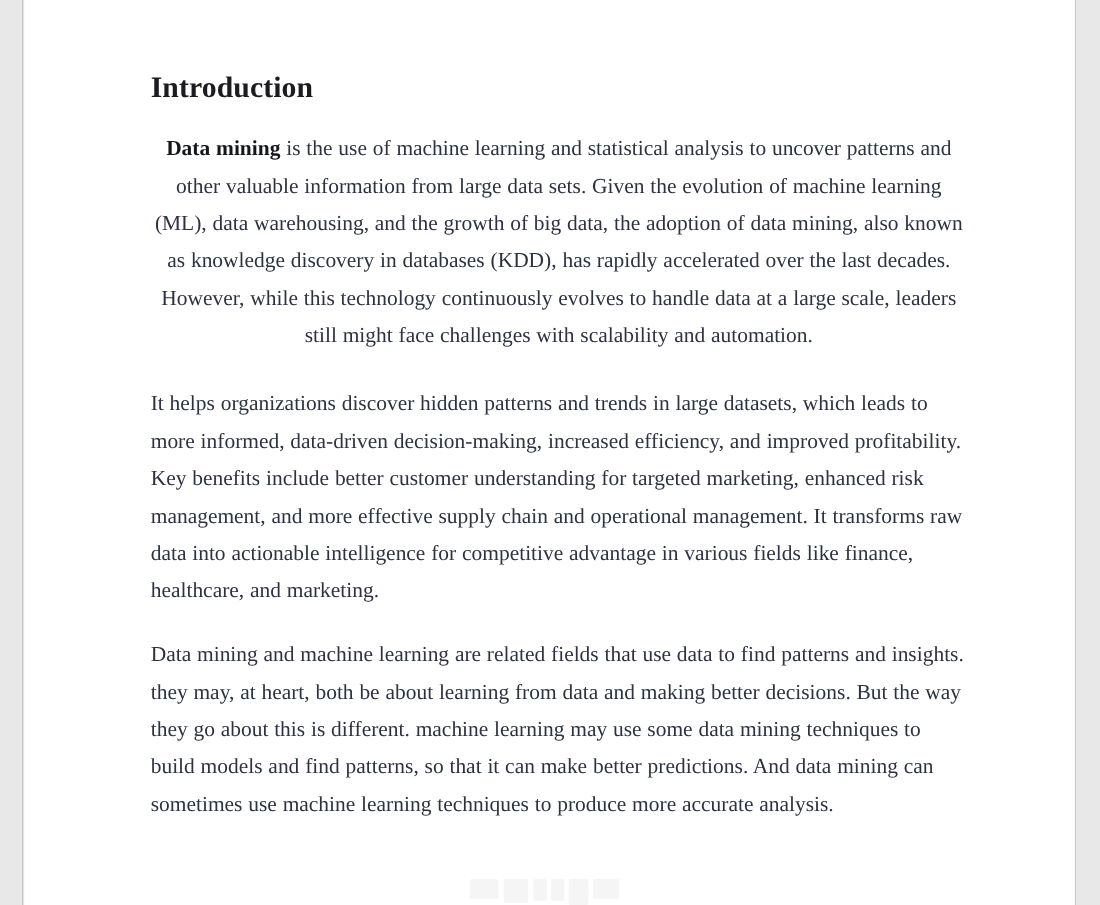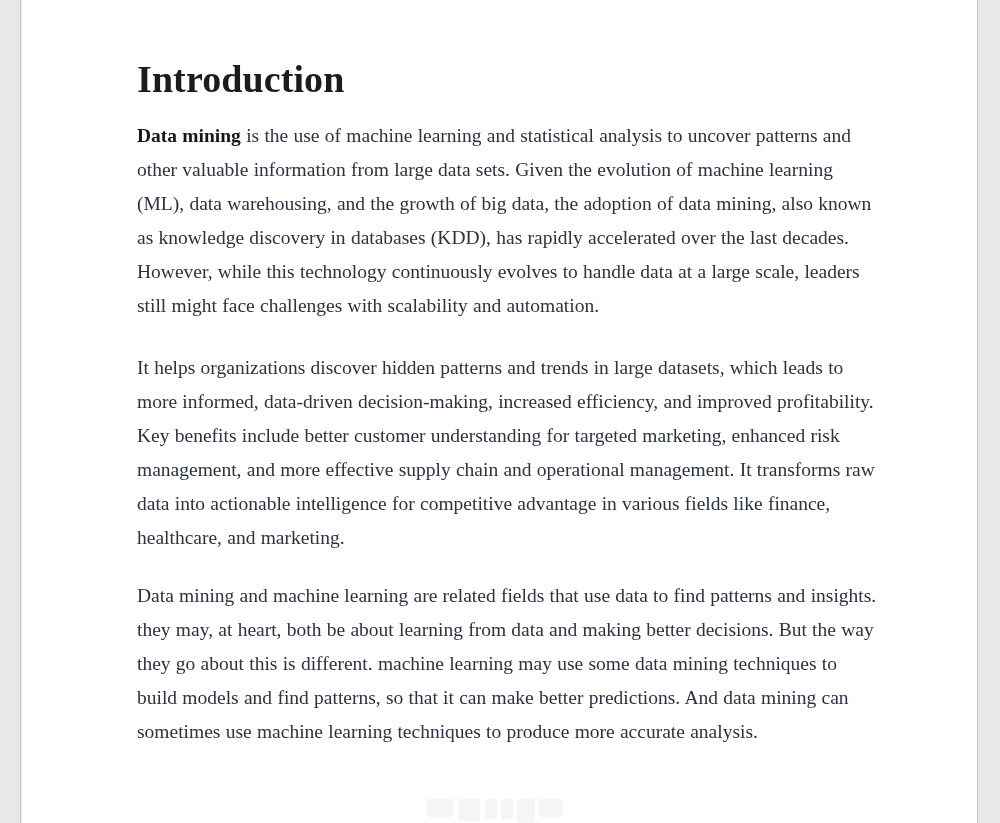--- a/index.html
+++ b/index.html
@@ -52,39 +52,39 @@
   .page-content {
     position: absolute;
     left: 115px;
     top: 0;
     width: 742px;
   }
 
   .doc-heading {
     font-family: "Liberation Serif", "DejaVu Serif", serif;
     font-weight: bold;
-    font-size: 38px;
+    font-size: 27px;
     line-height: 34px;
     color: #1b1b20;
     margin: 0;
     padding-top: 62px;
     letter-spacing: 0.1px;
   }
 
   .doc-paragraph {
     font-family: "Liberation Serif", "DejaVu Serif", serif;
     font-size: 19.5px;
     line-height: 34px;
     color: #2c3242;
     margin: 0;
     text-align: left;
     word-spacing: 0.4px;
   }
 
-  .doc-paragraph.p1 { margin-top: 23px; }
+  .doc-paragraph.p1 { margin-top: 23px; text-align: center; }
   .doc-paragraph.p2 { margin-top: 28px; }
   .doc-paragraph.p3 { margin-top: 24px; }
 
   .doc-paragraph b,
   .lead-term {
     font-weight: bold;
     color: #15171d;
   }
 
   

